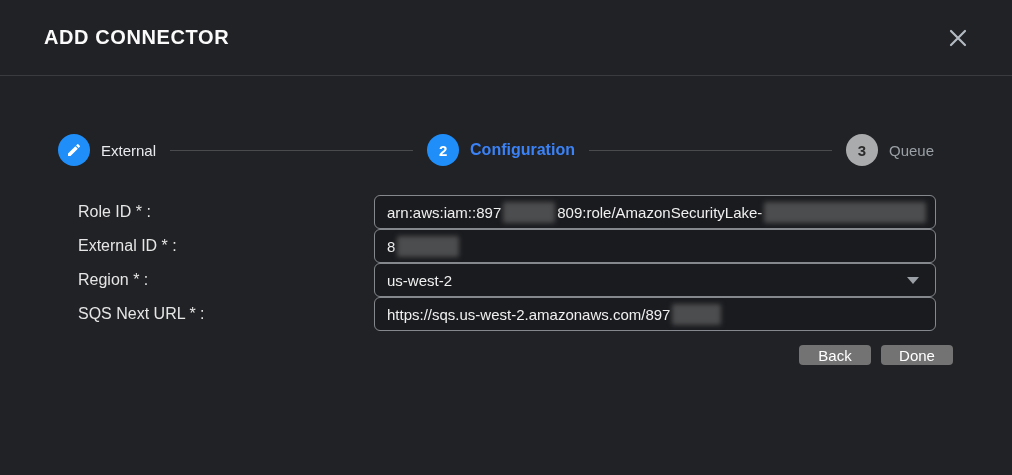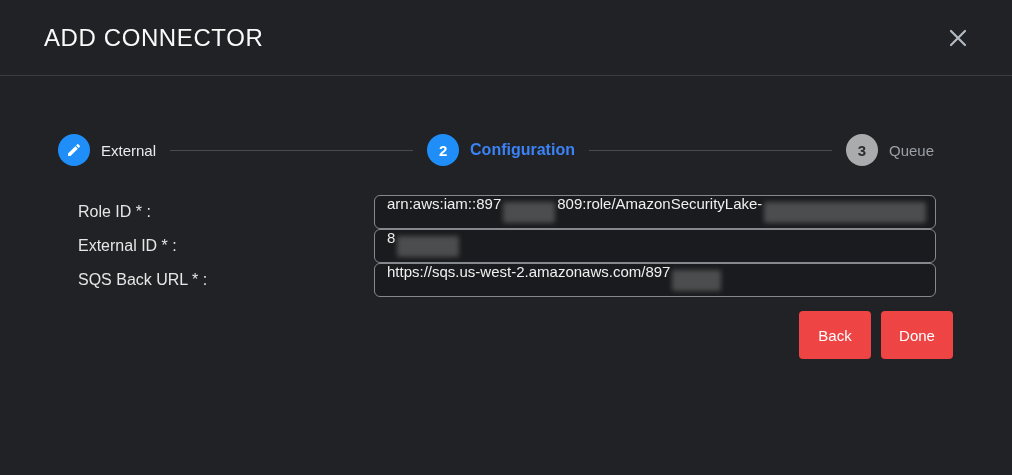--- a/index.html
+++ b/index.html
@@ -15,21 +15,21 @@
   }
 
   
   .header {
     height: 76px;
     display: flex; align-items: center;
     padding: 0 40px 0 44px;
     border-bottom: 1px solid #3a3b3e;
   }
   .title {
-    font-size: 24px; font-weight: 400;
+    font-size: 20px; font-weight: 700;
     letter-spacing: 0.6px;
     color: #fafafa;
   }
   .close-btn {
     margin-left: auto;
     background: none; border: none; cursor: pointer;
     width: 28px; height: 28px;
     display: flex; align-items: center; justify-content: center;
   }
   .close-btn svg { display: block; }
@@ -62,21 +62,21 @@
   .form-label {
     flex: 0 0 296px;
     font-size: 16px; color: #e6e6e6;
   }
   .field {
     flex: 1 1 auto;
     height: 32px;
     background: #1a1b1e;
     border: 1px solid #85898e;
     border-radius: 6px;
-    display: flex; align-items: flex-end;
+    display: flex; align-items: center;
     padding: 16px 12px;
     font-size: 15px; color: #f0f0f0;
     white-space: nowrap; overflow: hidden;
     cursor: text;
   }
   .field.select { cursor: pointer; }
   .redact {
     display: inline-block;
     height: 21px;
     background: #4c4d4f;
@@ -97,22 +97,22 @@
     border-top: 7px solid #9aa0a6;
     margin-left: auto; margin-right: 4px;
   }
 
   
   .actions {
     display: flex; justify-content: flex-end; gap: 10px;
     margin: 14px 59px 0 0;
   }
   .btn {
-    min-width: 72px; height: 48px;
-    background: #ef4444; color: #ffffff;
+    min-width: 72px; height: 20px;
+    background: #737373; color: #ffffff;
     border: none; border-radius: 4px;
     font-family: "Liberation Sans", sans-serif;
     font-size: 15px;
     cursor: pointer;
     padding: 0 16px;
   }
 </style>
 </head>
 <body>
 
@@ -167,23 +167,30 @@
     </div>
 
     <div class="form-row">
       <div class="form-label">External ID * :</div>
       <div class="field">
         <span>8</span>
           <span class="redact r3"></span>
       </div>
     </div>
 
-
-    <div class="form-row">
-      <div class="form-label">SQS Back URL * :</div>
+    <div class="form-row">
+      <div class="form-label">Region * :</div>
+      <div class="field select">
+        <span>us-west-2</span>
+        <span class="caret"></span>
+      </div>
+    </div>
+
+    <div class="form-row">
+      <div class="form-label">SQS Next URL * :</div>
       <div class="field">
         <span>https://sqs.us-west-2.amazonaws.com/897</span>
           <span class="redact r4"></span>
       </div>
     </div>
 
   </div>
 
   <div class="actions">
     <button class="btn">Back</button>

